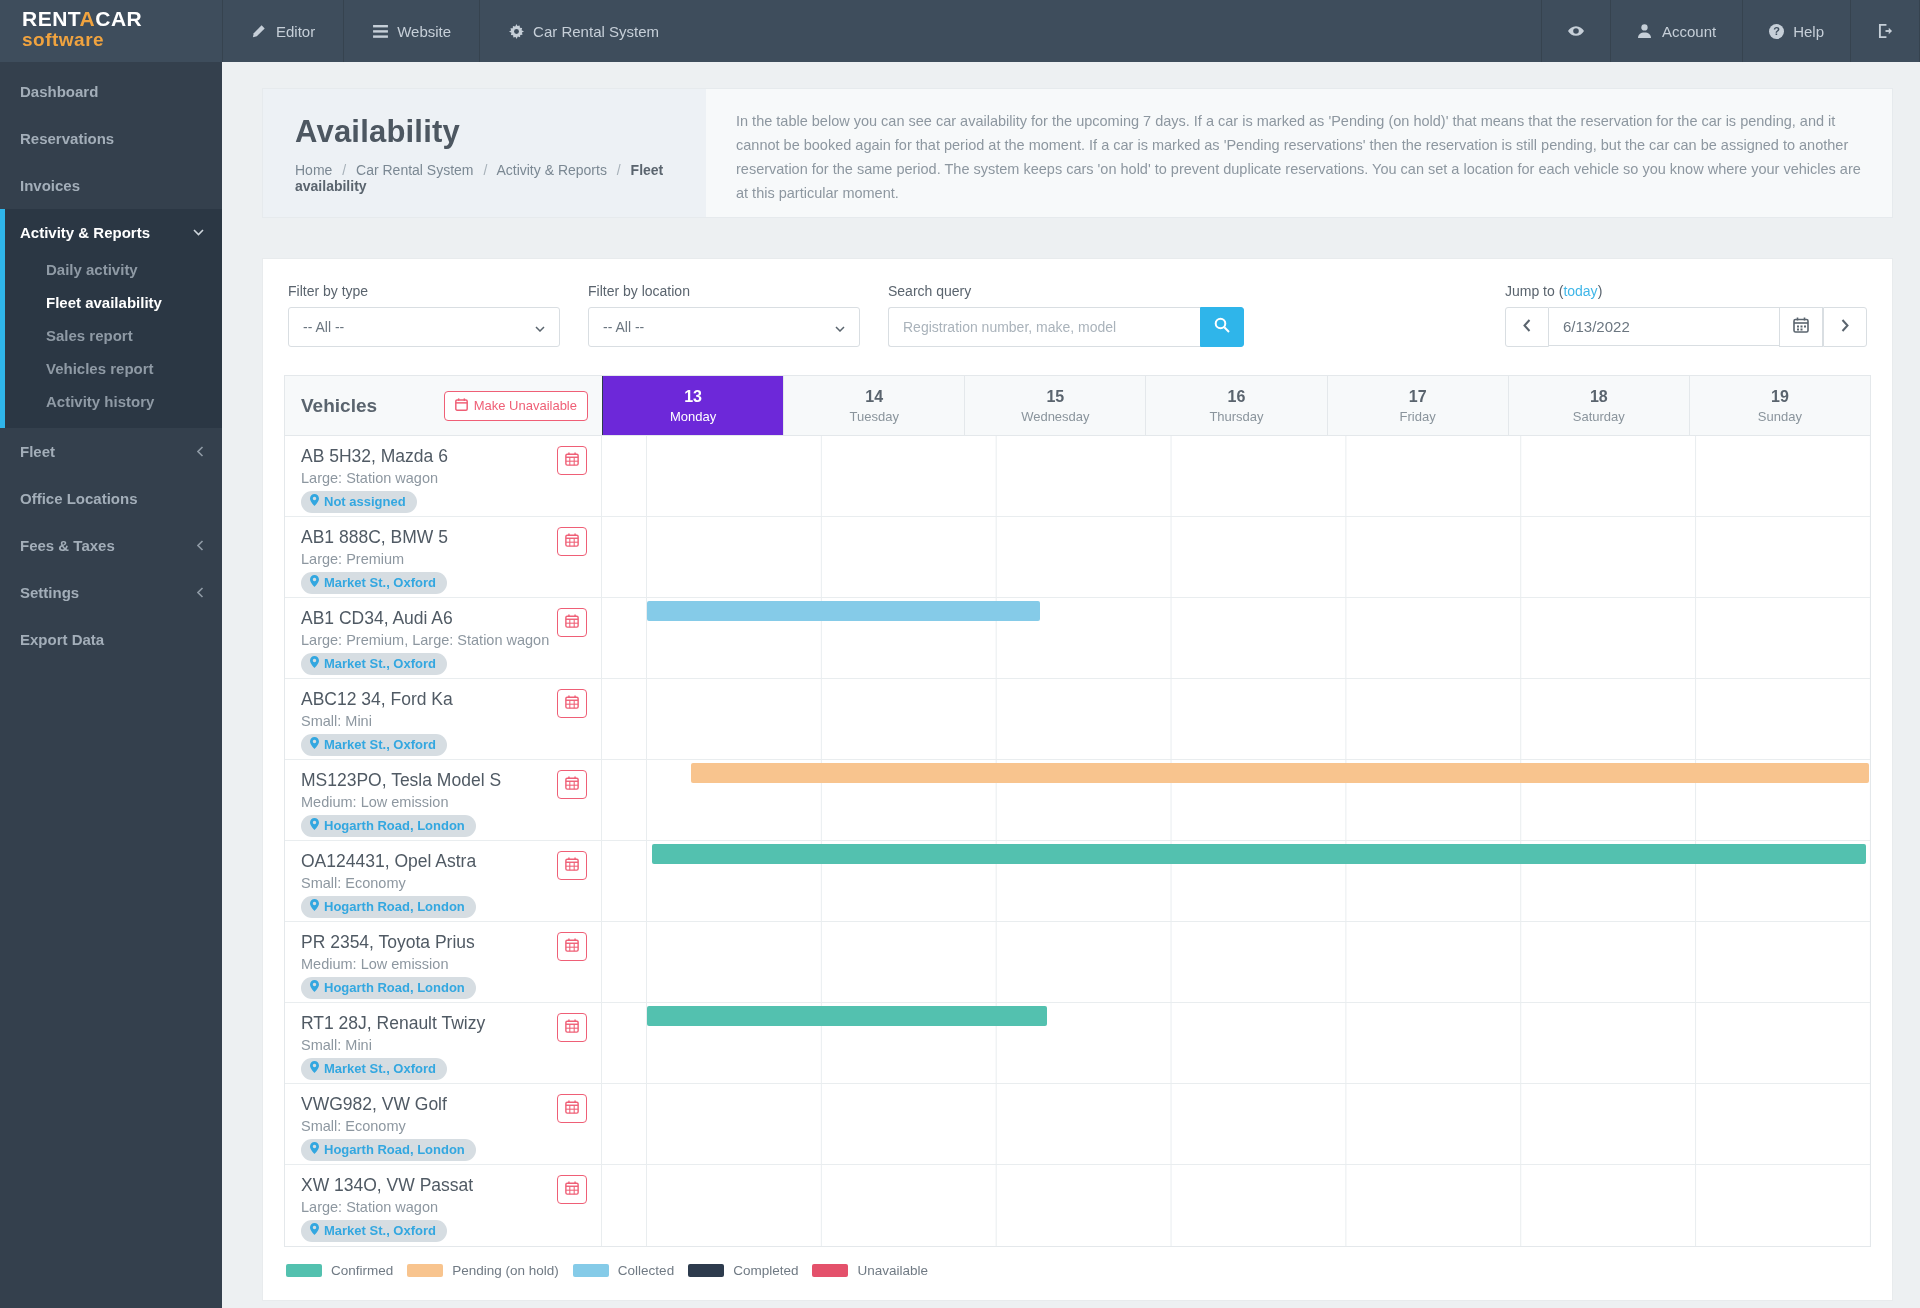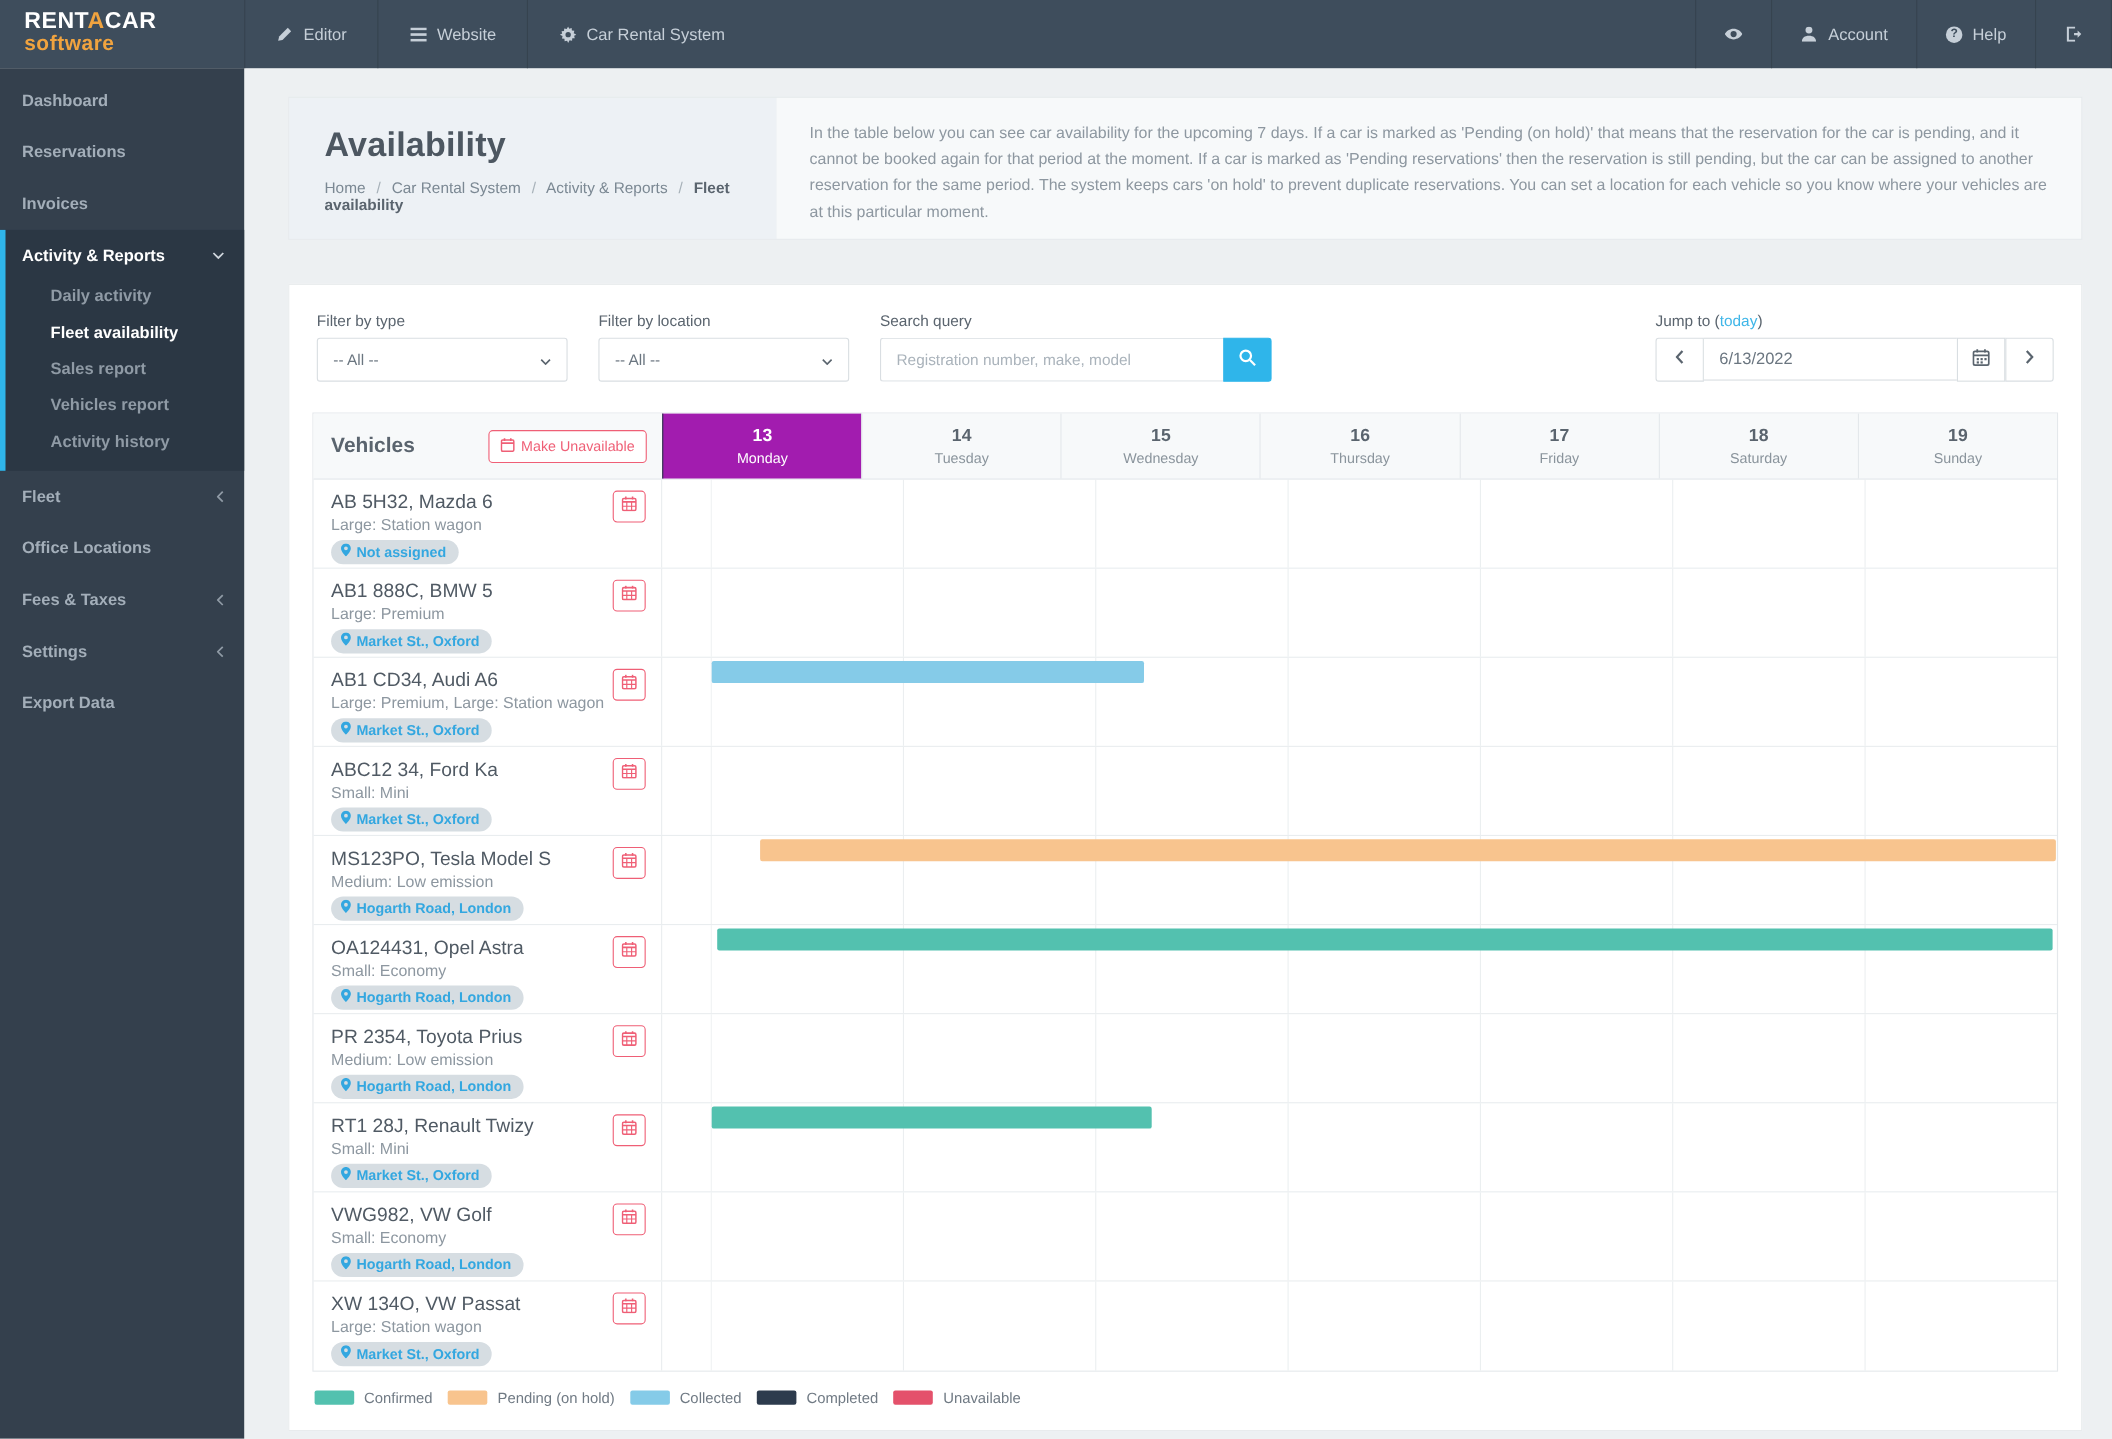--- a/index.html
+++ b/index.html
@@ -50,21 +50,21 @@
                 line-height:1.65; color:#8d97a0; }
 
   
   .main-card { margin:40px 27px 0 40px; background:#fff; border:1px solid #e8ebed;
                padding:24px 21px 18px 21px; }
 
   
   .filter-row { display:flex; align-items:flex-end; padding:0 4px; margin-bottom:28px; }
   .fgroup { margin-right:28px; }
   .fgroup label { display:block; font-size:14px; color:#5a646e; margin-bottom:8px; }
-  .selectbox { width:228px; height:40px; border:1px solid #d9dee2; border-radius:3px; background:#fff;
+  .selectbox { width:272px; height:40px; border:1px solid #d9dee2; border-radius:3px; background:#fff;
                display:flex; align-items:center; justify-content:space-between; padding:0 14px;
                font-size:14px; color:#6b7680; cursor:pointer; }
   .search-group { display:flex; }
   .search-group input { width:312px; height:40px; border:1px solid #d9dee2; border-right:0;
                border-radius:3px 0 0 3px; padding:0 14px; font-size:14px; color:#5a646e; outline:none; }
   .search-group input::placeholder { color:#aab3bb; }
   .search-btn { width:44px; height:40px; background:#2fb5ea; border:1px solid #2fb5ea;
                border-radius:0 3px 3px 0; display:flex; align-items:center; justify-content:center; cursor:pointer; }
   .jump-group { margin-left:auto; margin-right:0; }
   .jump-group label a { color:#3fb6e8; text-decoration:none; cursor:pointer; }
@@ -82,21 +82,21 @@
   .veh-head { width:317px; flex:none; display:flex; align-items:center; justify-content:space-between;
               padding:0 14px 0 16px; }
   .veh-head .vh-label { font-size:19px; font-weight:bold; color:#5a646e; }
   .mk-unavail { display:inline-flex; align-items:center; gap:6px; border:1px solid #ef5f76; color:#ef5f76;
               background:#fff; border-radius:4px; padding:6px 10px; font-size:13px; cursor:pointer;
               font-family:"Liberation Sans", sans-serif; }
   .day-head { flex:1; display:flex; flex-direction:column; align-items:center; justify-content:center;
               border-left:1px solid #e4e8eb; cursor:pointer; }
   .day-head .num { font-size:16px; font-weight:bold; color:#5a646e; }
   .day-head .nm { font-size:13px; color:#8a949c; margin-top:3px; }
-  .day-head.active { background:#a21caf; border-left-color:#2d3b4d; }
+  .day-head.active { background:#6d28d9; border-left-color:#2d3b4d; }
   .day-head.active .num, .day-head.active .nm { color:#fff; }
 
   .trow { display:flex; height:81px; border-bottom:1px solid #e9edef;gap:44px; }
   .trow:last-child { border-bottom:0; }
   .veh-cell { width:317px; flex:none; position:relative; padding:10px 14px 0 16px;
               border-right:1px solid #e9edef; }
   .veh-title { font-size:17.5px; color:#505a64; }
   .veh-sub { font-size:14.5px; color:#8d97a0; margin-top:3px; }
   .badge { display:inline-flex; align-items:center; gap:5px; background:#d6dde2; border-radius:12px;
            padding:3px 11px 4px 9px; font-size:13px; font-weight:bold; color:#33a7e0; margin-top:5px; }

